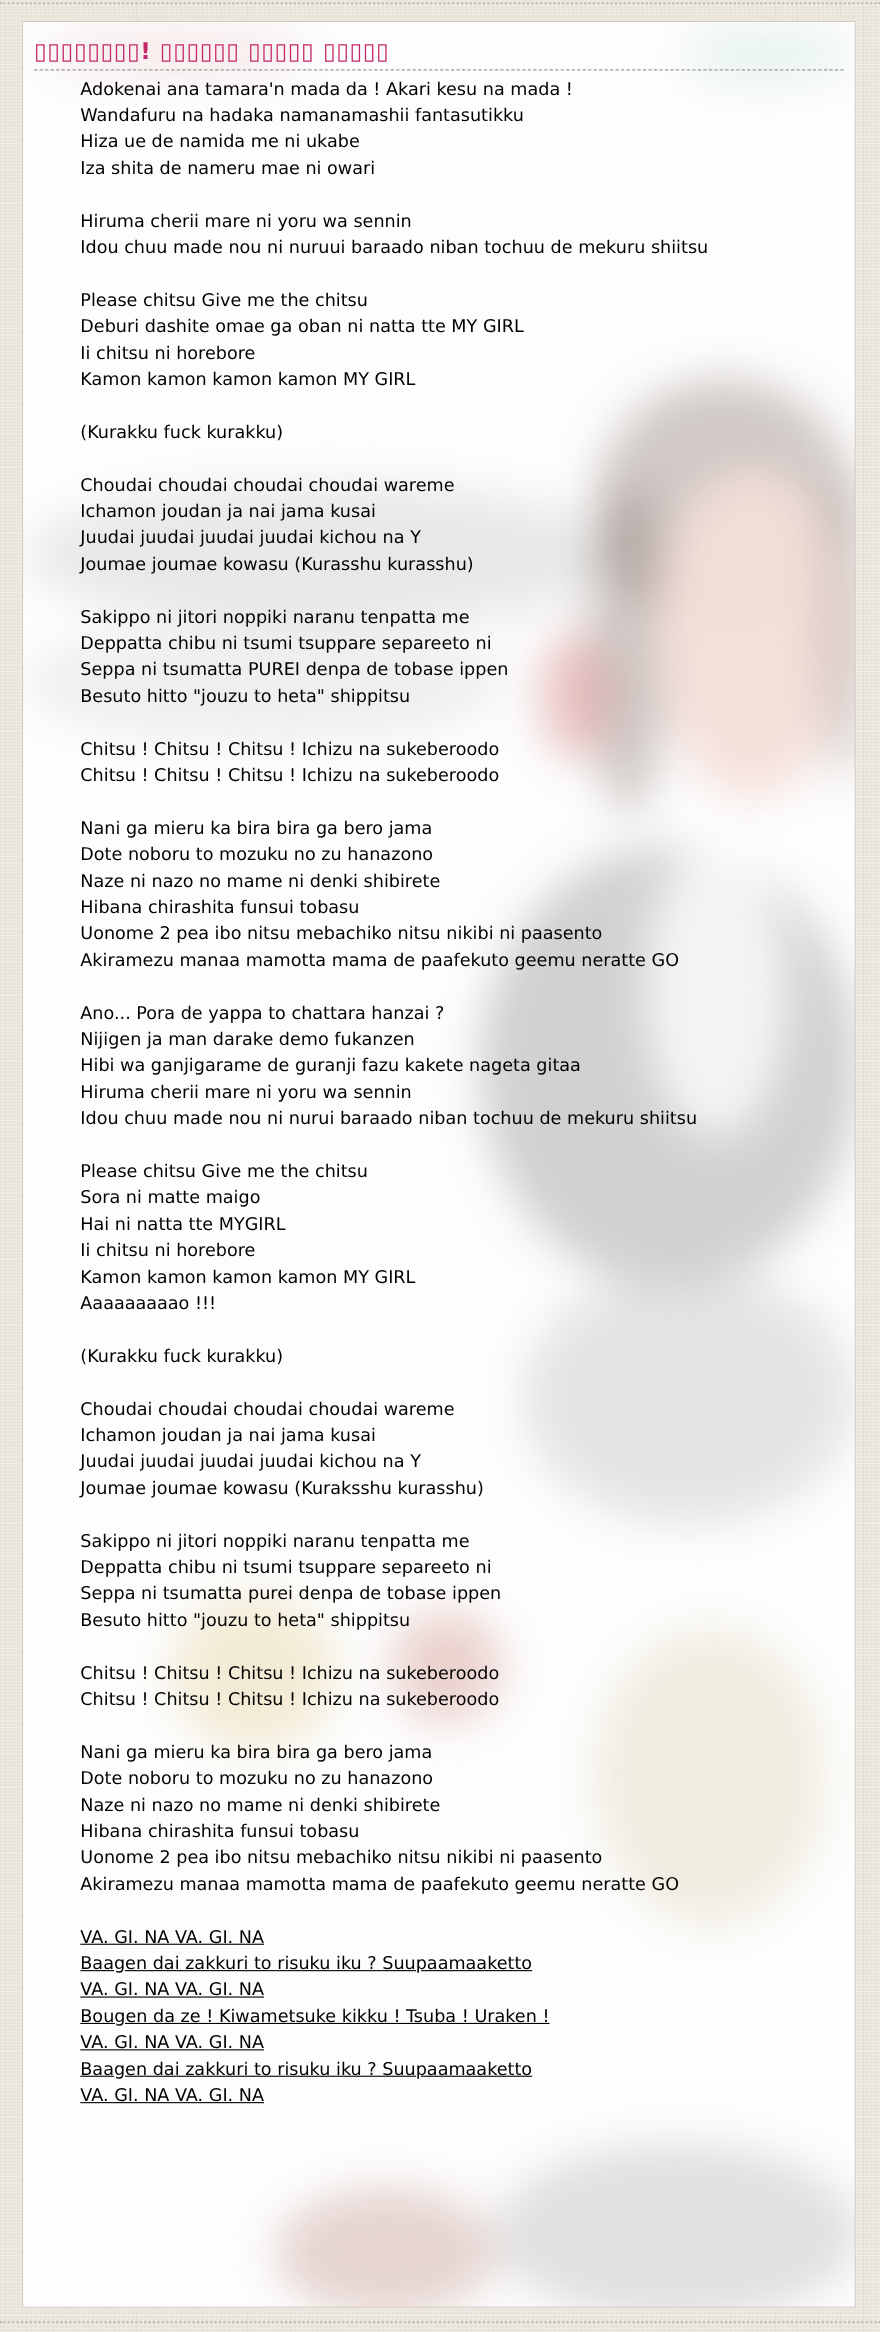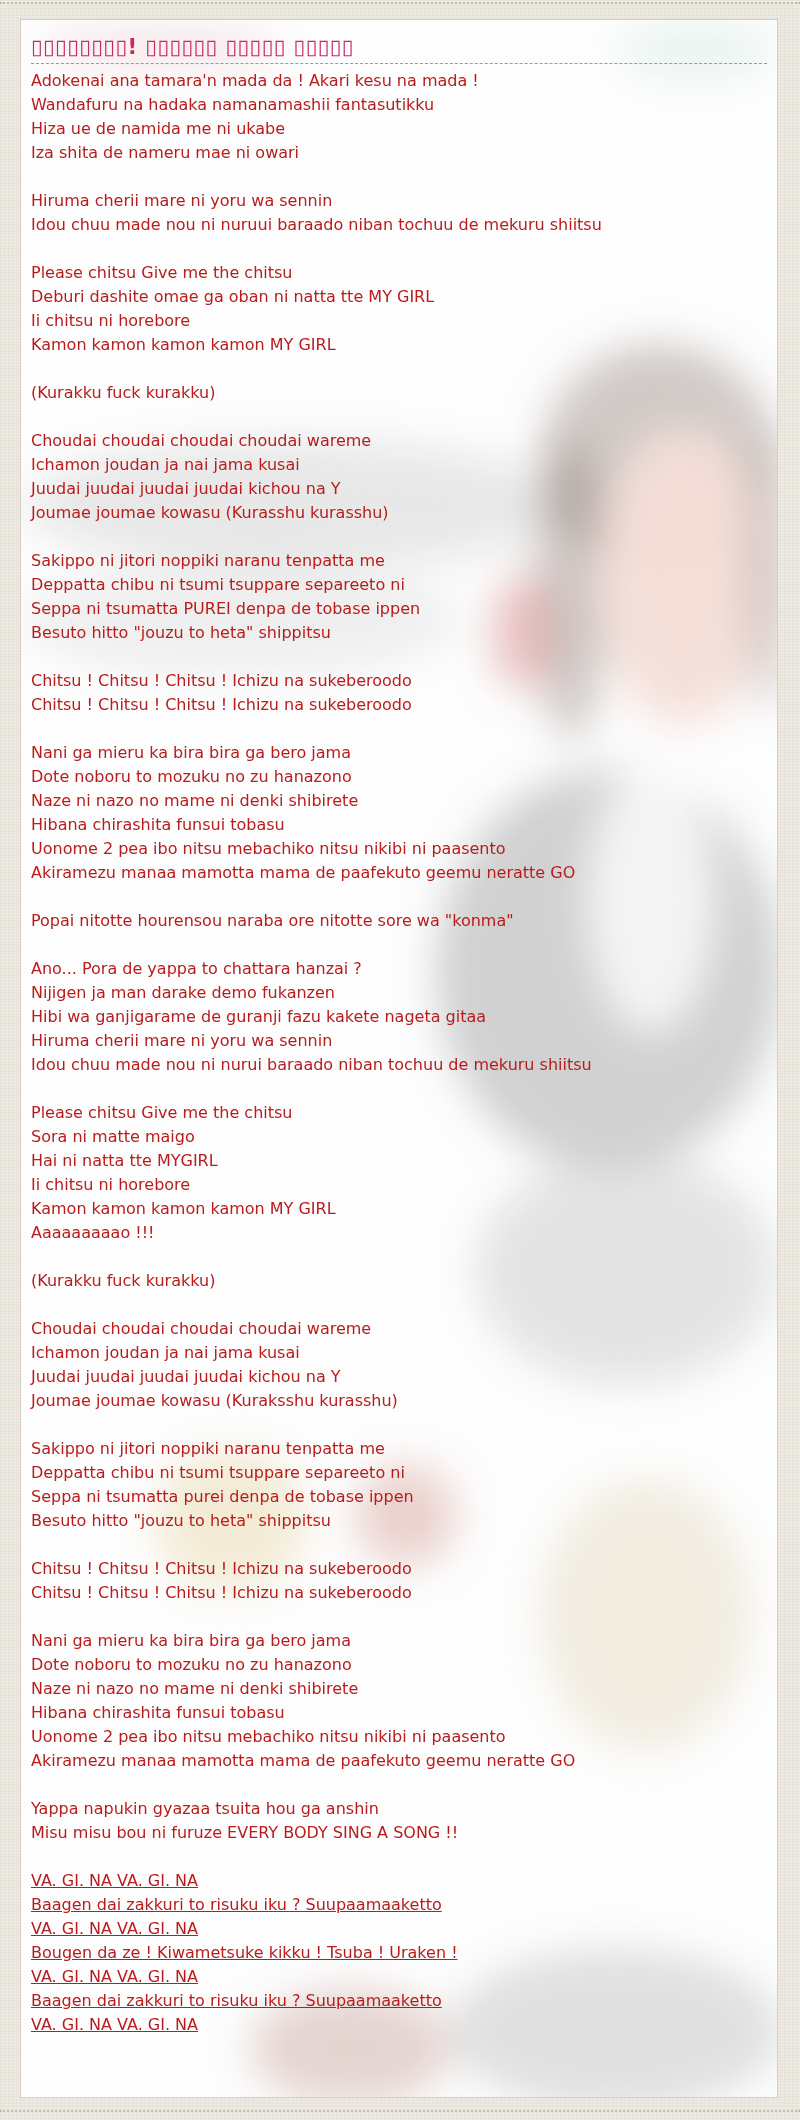--- a/index.html
+++ b/index.html
@@ -40,21 +40,21 @@
   .b16{left:230px; top:1970px; width:200px;height:115px;background:#c7a29a;opacity:.45;}
   .b17{left:430px; top:1930px; width:330px;height:160px;background:#b5b5b5;opacity:.4;}
   .content{position:relative;z-index:2;padding:0 10px;}
   h1.song-title{
     margin:14px 0 3px;font-size:21px;font-weight:bold;
     color:#c5296b;letter-spacing:.5px;line-height:26px;
   }
   .performer{font-size:15px;color:#4a4a4a;line-height:20px;}
   .performer-link{color:#2e9c9c;text-decoration:underline;cursor:pointer;}
   .separator{border-bottom:1px dashed #9a9a9a;margin-top:3px;}
-  .lyrics{padding-top:5px;color:#b91c1c;font-size:16px;line-height:24px;}
+  .lyrics{padding-top:5px;color:#000000;font-size:16px;line-height:24px;margin-left:42px;}
   .lyrics p{margin:0 0 24px;white-space:pre-line;}
   .lyrics p:last-child{margin-bottom:0;text-decoration:underline;}
 </style>
 </head>
 <body>
 
 <div class="edge-dots top"></div>
 
 <div class="card">
   <div class="photo" aria-hidden="true">
@@ -102,21 +102,20 @@
 Seppa ni tsumatta PUREI denpa de tobase ippen
 Besuto hitto "jouzu to heta" shippitsu</p>
       <p>Chitsu ! Chitsu ! Chitsu ! Ichizu na sukeberoodo
 Chitsu ! Chitsu ! Chitsu ! Ichizu na sukeberoodo</p>
       <p>Nani ga mieru ka bira bira ga bero jama
 Dote noboru to mozuku no zu hanazono
 Naze ni nazo no mame ni denki shibirete
 Hibana chirashita funsui tobasu
 Uonome 2 pea ibo nitsu mebachiko nitsu nikibi ni paasento
 Akiramezu manaa mamotta mama de paafekuto geemu neratte GO</p>
-      <p>Popai nitotte hourensou naraba ore nitotte sore wa "konma"</p>
       <p>Ano... Pora de yappa to chattara hanzai ?
 Nijigen ja man darake demo fukanzen
 Hibi wa ganjigarame de guranji fazu kakete nageta gitaa
 Hiruma cherii mare ni yoru wa sennin
 Idou chuu made nou ni nurui baraado niban tochuu de mekuru shiitsu</p>
       <p>Please chitsu Give me the chitsu
 Sora ni matte maigo
 Hai ni natta tte MYGIRL
 Ii chitsu ni horebore
 Kamon kamon kamon kamon MY GIRL
@@ -131,22 +130,20 @@
 Seppa ni tsumatta purei denpa de tobase ippen
 Besuto hitto "jouzu to heta" shippitsu</p>
       <p>Chitsu ! Chitsu ! Chitsu ! Ichizu na sukeberoodo
 Chitsu ! Chitsu ! Chitsu ! Ichizu na sukeberoodo</p>
       <p>Nani ga mieru ka bira bira ga bero jama
 Dote noboru to mozuku no zu hanazono
 Naze ni nazo no mame ni denki shibirete
 Hibana chirashita funsui tobasu
 Uonome 2 pea ibo nitsu mebachiko nitsu nikibi ni paasento
 Akiramezu manaa mamotta mama de paafekuto geemu neratte GO</p>
-      <p>Yappa napukin gyazaa tsuita hou ga anshin
-Misu misu bou ni furuze EVERY BODY SING A SONG !!</p>
       <p>VA. GI. NA VA. GI. NA
 Baagen dai zakkuri to risuku iku ? Suupaamaaketto
 VA. GI. NA VA. GI. NA
 Bougen da ze ! Kiwametsuke kikku ! Tsuba ! Uraken !
 VA. GI. NA VA. GI. NA
 Baagen dai zakkuri to risuku iku ? Suupaamaaketto
 VA. GI. NA VA. GI. NA</p>
     </div>
   </div>
 </div>

